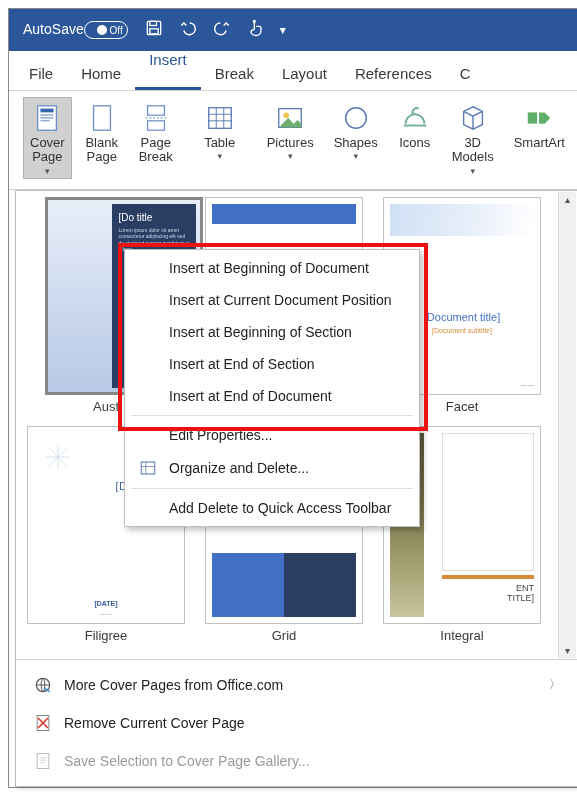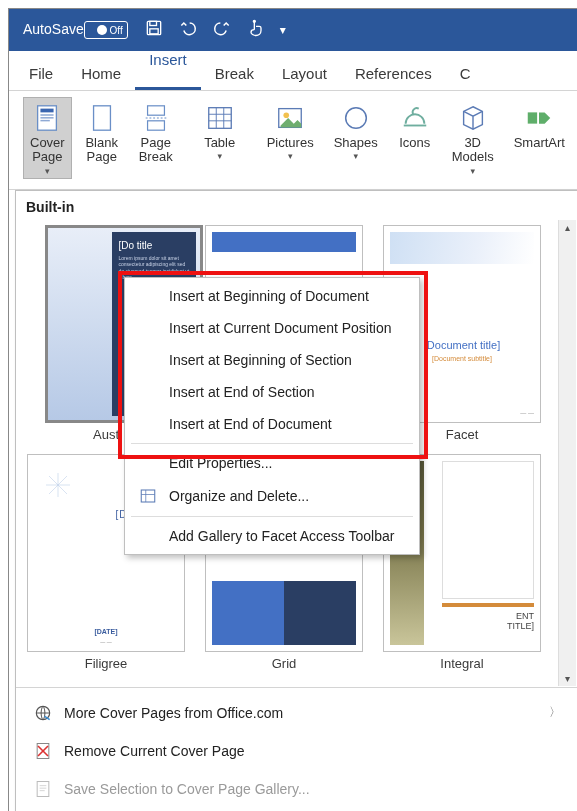--- a/index.html
+++ b/index.html
@@ -4,21 +4,21 @@
 <style>
   * { box-sizing: border-box; font-family: "Segoe UI", Arial, sans-serif; }
   body { margin: 0; padding: 8px; background: #fff; }
   .app { width: 577px; border: 1px solid #888; background: #fff; }
   .titlebar {
     background: #2b579a; color: #fff; height: 42px;
     display: flex; align-items: center; padding: 0 14px; gap: 10px;
   }
   .autosave { font-size: 14px; display: flex; gap: 0; }
   .switch {
-    width: 44px; height: 18px; border: 1.5px solid #fff; border-radius: 3px;
+    width: 44px; height: 18px; border: 1.5px solid #fff; border-radius: 9px;
     display: flex; align-items: center; padding: 0 4px; justify-content: flex-end; gap: 3px;
   }
   .switch .knob { width: 10px; height: 10px; border-radius: 50%; background: #fff; order: -1; }
   .switch .sw-label { font-size: 10px; color: #fff; }
   .qat { display: flex; gap: 14px; align-items: center; margin-left: 6px; }
   .qat svg { width: 20px; height: 20px; }
   .tabs {
     display: flex; align-items: flex-end; gap: 0; background: #fff;
     border-bottom: 1px solid #d4d4d4; height: 40px; padding: 0 6px;
   }
@@ -244,21 +244,20 @@
               <path d="M16 10h6l6 6-6 6h-6z" fill="#5fae6a"></path>
             </svg>
         </span>
         <span class="lbl">SmartArt</span>
       </div>
 
     </div>
   </div>
 
   <div class="gallery-panel">
-    <div class="gallery-head">Built-in</div>
 
     <div class="gallery-body">
 
       <div class="scroll-stub">
         <span class="arr">▴</span>
         <span class="arr">▾</span>
       </div>
 
       <div class="thumb-row">
         <div class="thumb-col">
@@ -378,21 +377,21 @@
                 <rect x="3" y="4" width="18" height="16" fill="none" stroke="#5b7bb5" stroke-width="1.4"></rect>
                 <line x1="3" y1="10" x2="21" y2="10" stroke="#5b7bb5"></line>
                 <line x1="9" y1="4" x2="9" y2="20" stroke="#5b7bb5"></line>
               </svg>
           </span>
           <span>Organize and Delete...</span>
         </div>
         <div class="cm-sep"></div>
         <div class="cm-item">
           <span class="cm-icon"></span>
-          <span>Add Gallery to Facet Access Toolbar</span>
+          <span>Add Delete to Quick Access Toolbar</span>
         </div>
       </div>
 
     </div>
 
     <div class="footer">
       <div class="cm-item">
         <span class="cm-icon">
           <svg width="20" height="20" viewBox="0 0 24 24">
               <circle cx="12" cy="12" r="8" fill="none" stroke="#555" stroke-width="1.4"></circle>

